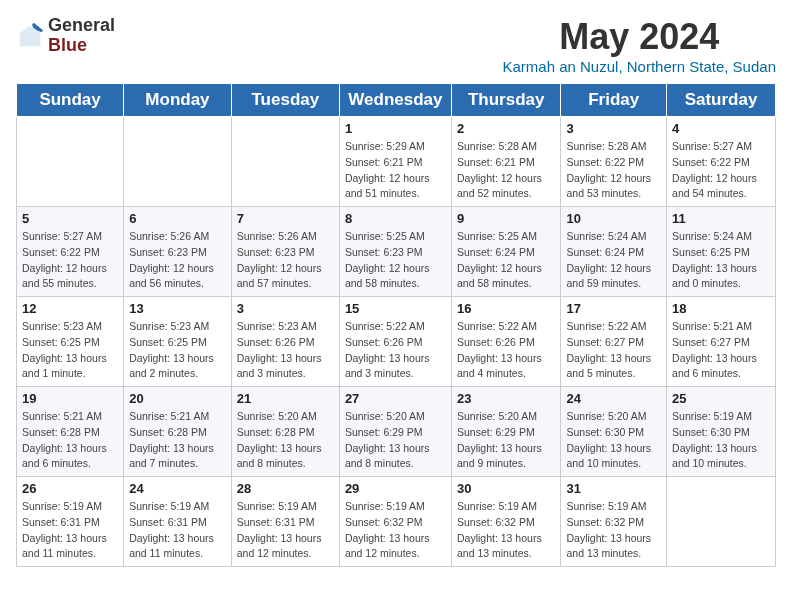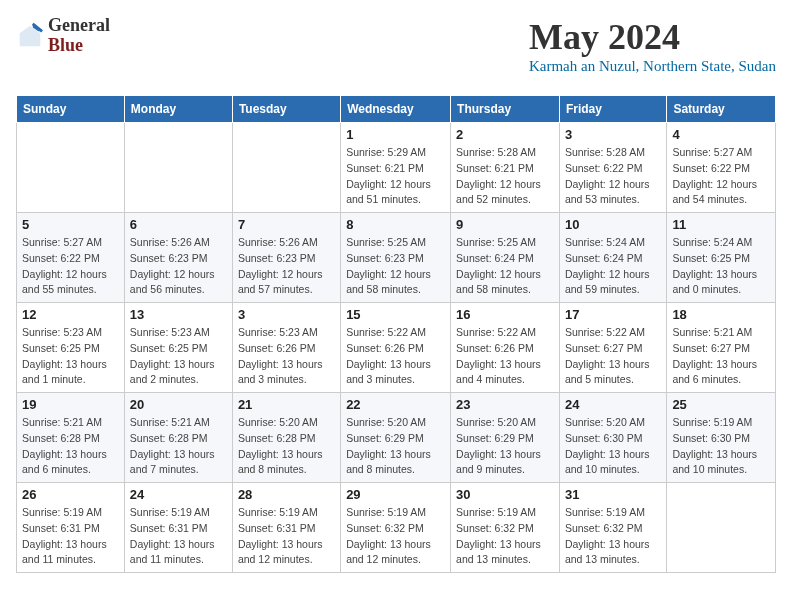--- a/index.html
+++ b/index.html
@@ -7,63 +7,62 @@
       font-family: Arial, sans-serif;
       background: #fff;
       width: 792px;
       min-height: 612px;
       padding: 16px;
     }
     .header {
       display: flex;
       justify-content: space-between;
       align-items: flex-start;
-      margin-bottom: 20px;
-      font-family: Liberation Serif, serif;
+      margin-bottom: 8px;
     }
     .logo {
       display: flex;
       align-items: center;
       gap: 4px;
     }
     .logo-text {
       font-size: 18px;
       font-weight: bold;
       line-height: 1.1;
     }
     .logo-general { color: #333; }
     .logo-blue { color: #7f1d1d; }
     .logo-icon {
       width: 28px;
       height: 28px;
     }
     .title-block {
-      text-align: left;
+      text-align: center;
     }
     .month-title {
       font-size: 36px;
       font-weight: bold;
       color: #333;
     }
     .subtitle {
       font-size: 15px;
       color: #0369a1;
       font-weight: normal;
     }
     .calendar {
       width: 100%;
       border-collapse: collapse;
       font-size: 11px;
     }
     .calendar th {
       background: #2b6cb0;
       color: #fff;
-      text-align: left;
+      text-align: center;
       padding: 6px 6px;
-      font-size: 12px;
+      font-size: 17px;
       font-weight: bold;
       border: 1px solid #fff;
     }
     .calendar td {
       border: 1px solid #ccc;
       vertical-align: top;
       padding: 4px 5px;
       width: 113px;
       min-height: 80px;
       background: #fff;
@@ -250,21 +249,21 @@
 Sunset: 6:28 PM
 Daylight: 13 hours and 7 minutes.</div>
         </td>
         <td>
           <div class="day-num">21</div>
           <div class="day-info" style="white-space: pre-line;">Sunrise: 5:20 AM
 Sunset: 6:28 PM
 Daylight: 13 hours and 8 minutes.</div>
         </td>
         <td>
-          <div class="day-num">22</div>
+          <div class="day-num">27</div>
           <div class="day-info" style="white-space: pre-line;">Sunrise: 5:20 AM
 Sunset: 6:29 PM
 Daylight: 13 hours and 8 minutes.</div>
         </td>
         <td>
           <div class="day-num">23</div>
           <div class="day-info" style="white-space: pre-line;">Sunrise: 5:20 AM
 Sunset: 6:29 PM
 Daylight: 13 hours and 9 minutes.</div>
         </td>

